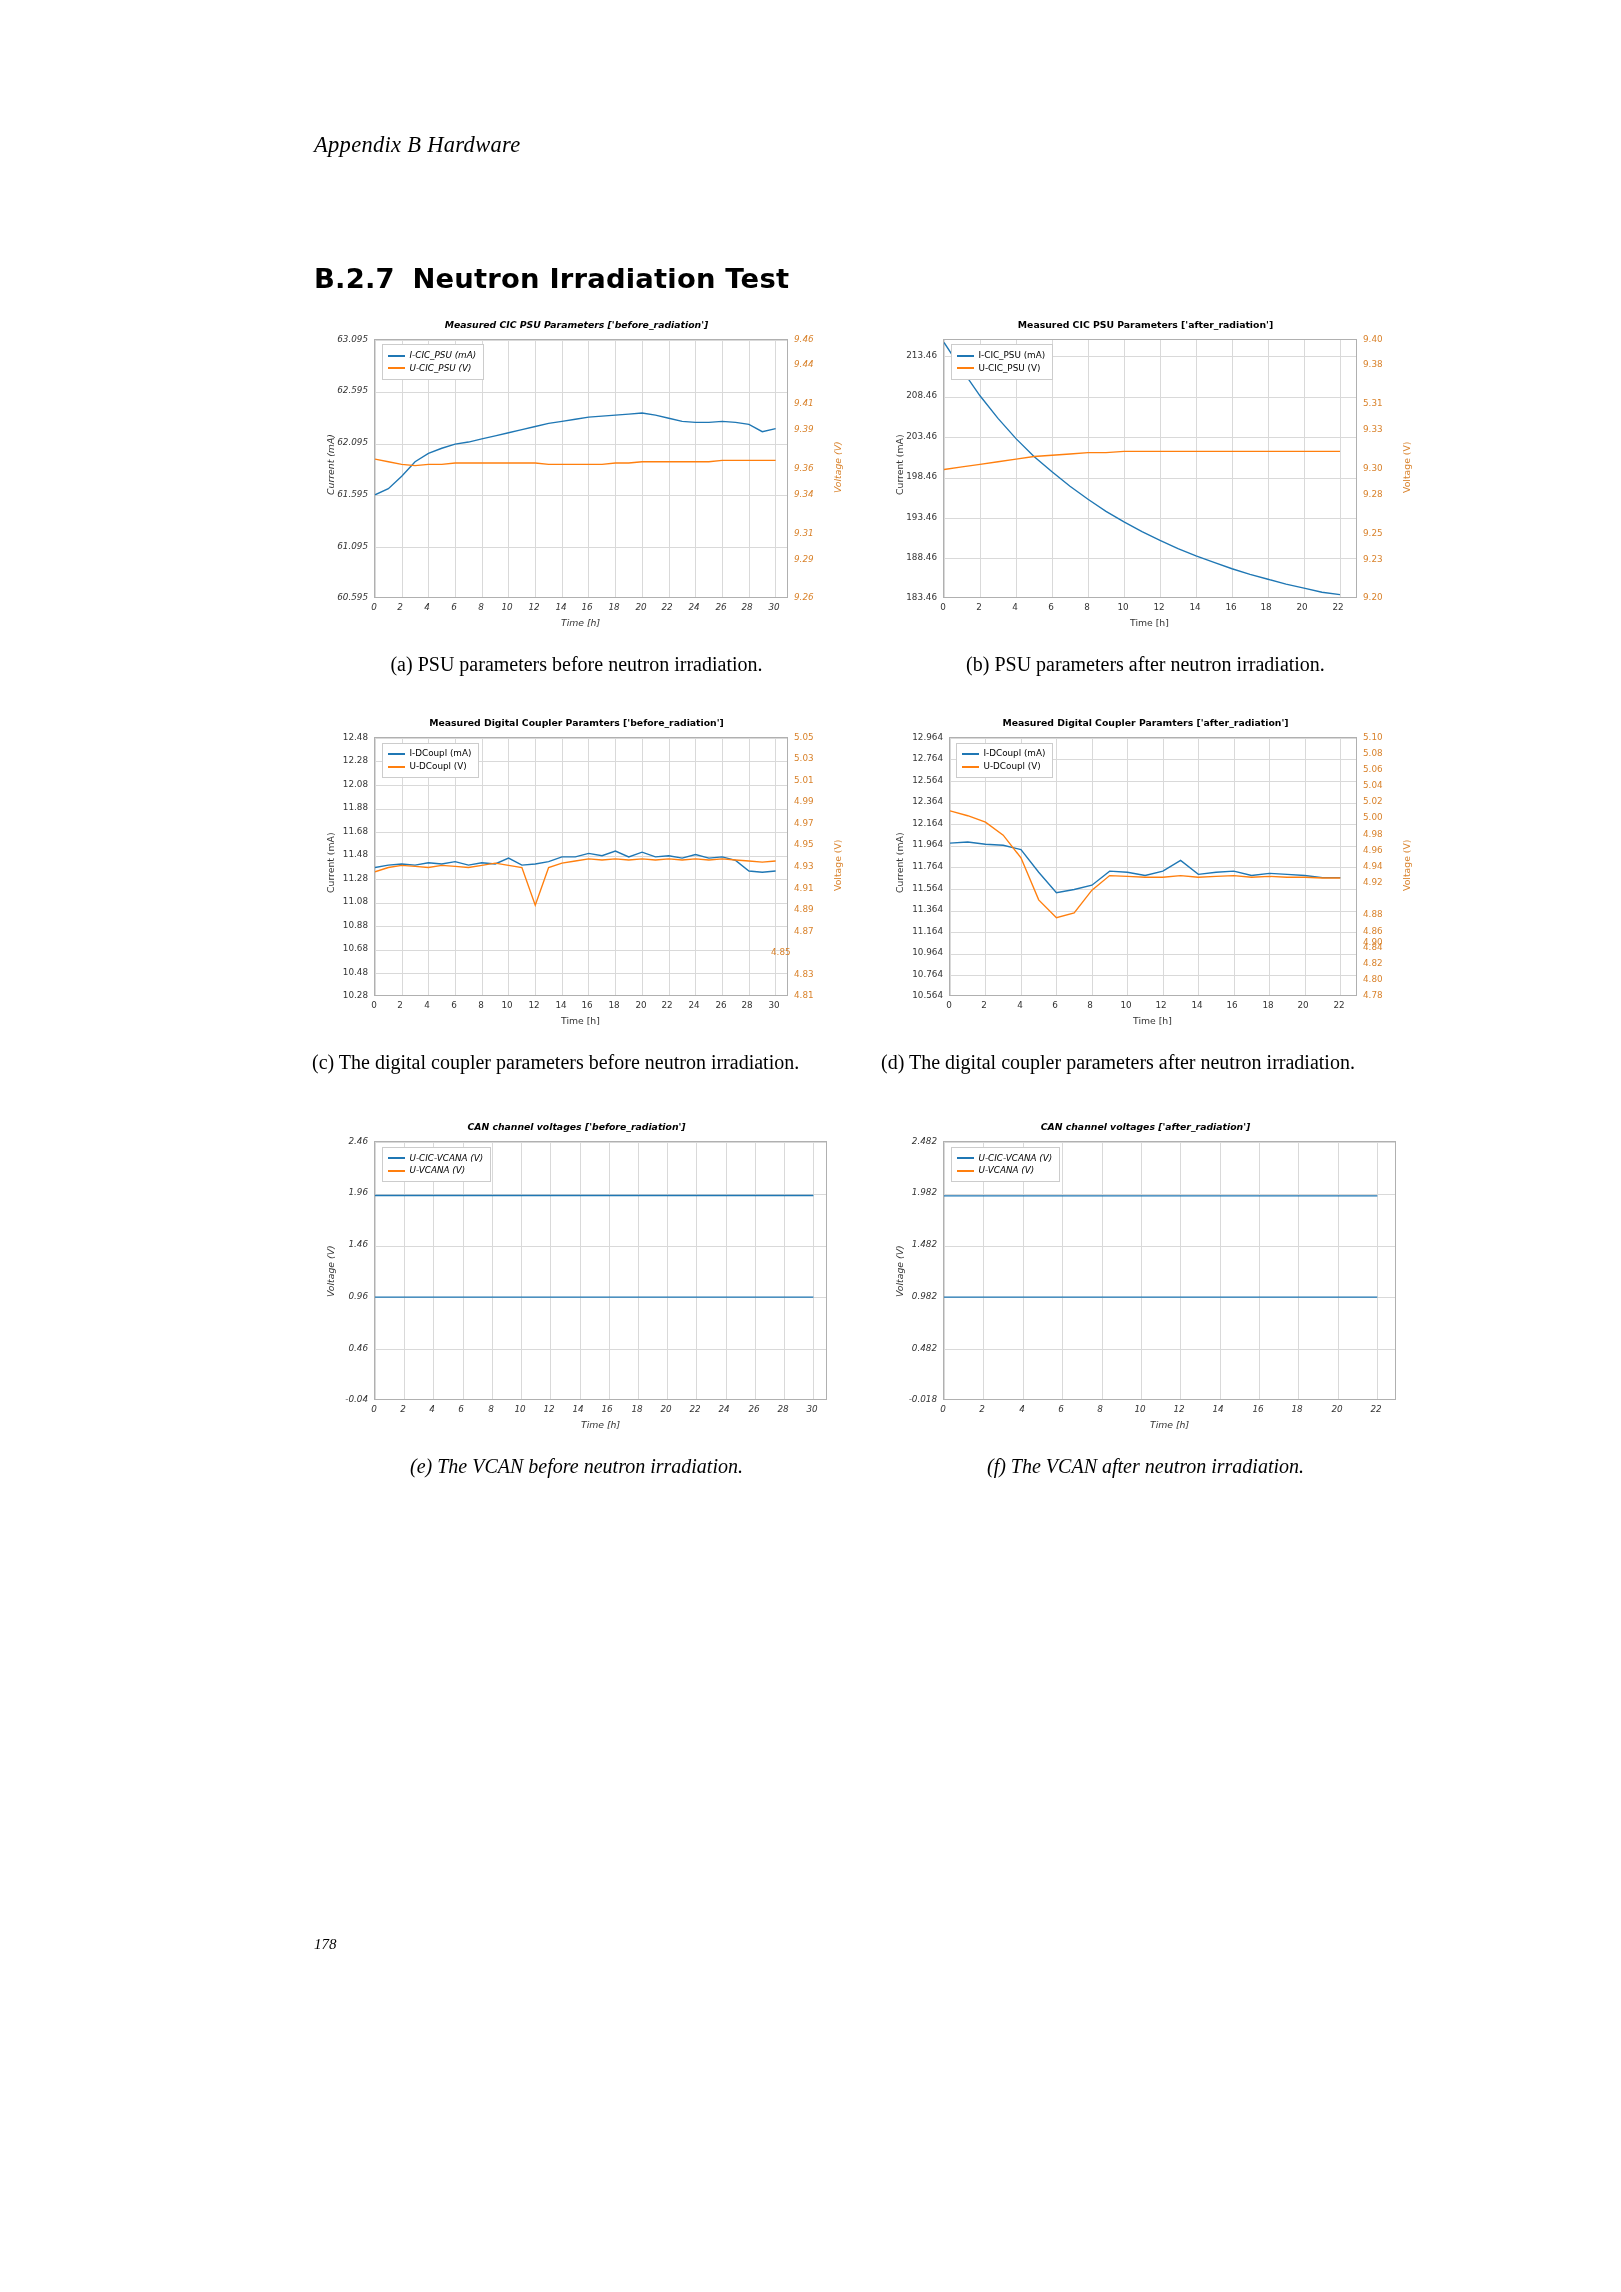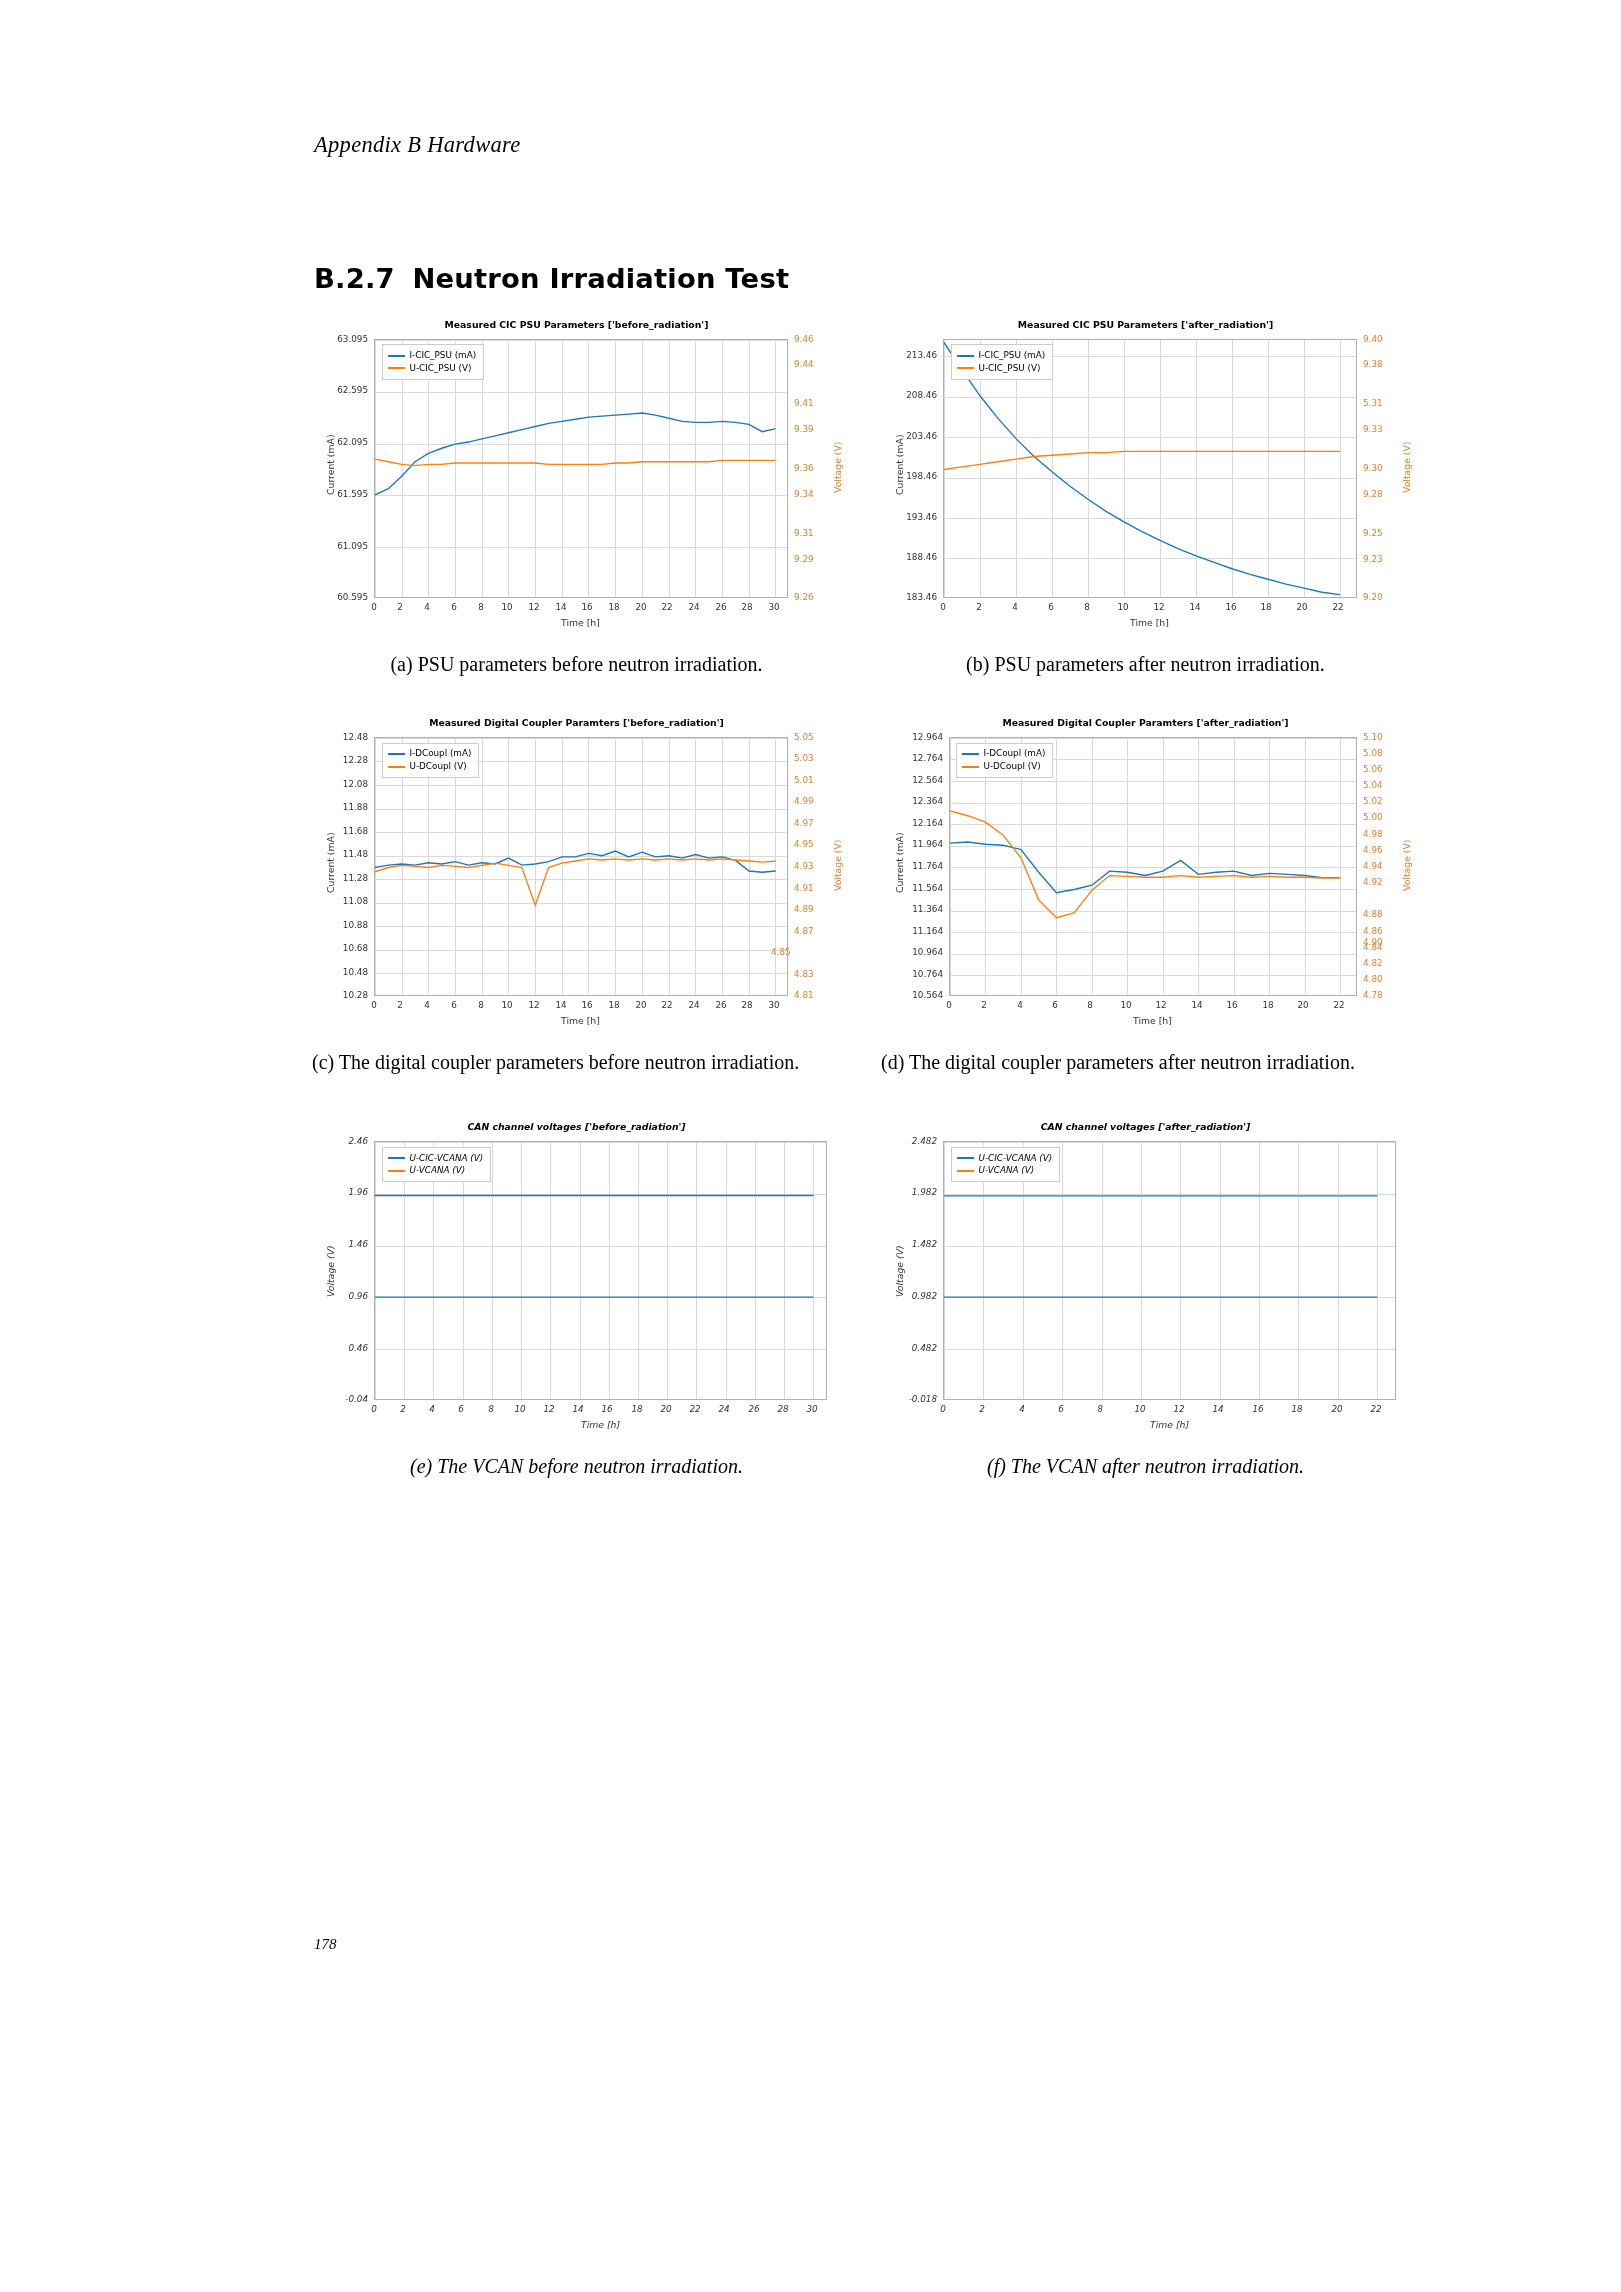--- a/index.html
+++ b/index.html
@@ -169,21 +169,21 @@
   <div class="running-head">Appendix B  Hardware</div>
 
   <div class="section-title">
     <span class="num">B.2.7</span><span>Neutron Irradiation Test</span>
   </div>
 
   <div class="fig-grid">
 
     <div class="fig-row">
       <div class="fig-cell">
-        <div class="chart" id="chart-a" style="width:529px;height:323px;">
+        <div class="chart" id="chart-a" style="width:529px;height:323px;font-style:italic;">
             <div class="chart-title">Measured CIC PSU Parameters ['before_radiation']</div>
             <div class="plot" style="left: 61px; top: 21.6px; width: 414px; height: 259px;">
               <div class="grid-v" style="left: 0px;"></div>
               <div class="grid-v" style="left: 27px;"></div>
               <div class="grid-v" style="left: 53px;"></div>
               <div class="grid-v" style="left: 80px;"></div>
               <div class="grid-v" style="left: 107px;"></div>
               <div class="grid-v" style="left: 133px;"></div>
               <div class="grid-v" style="left: 160px;"></div>
               <div class="grid-v" style="left: 187px;"></div>

